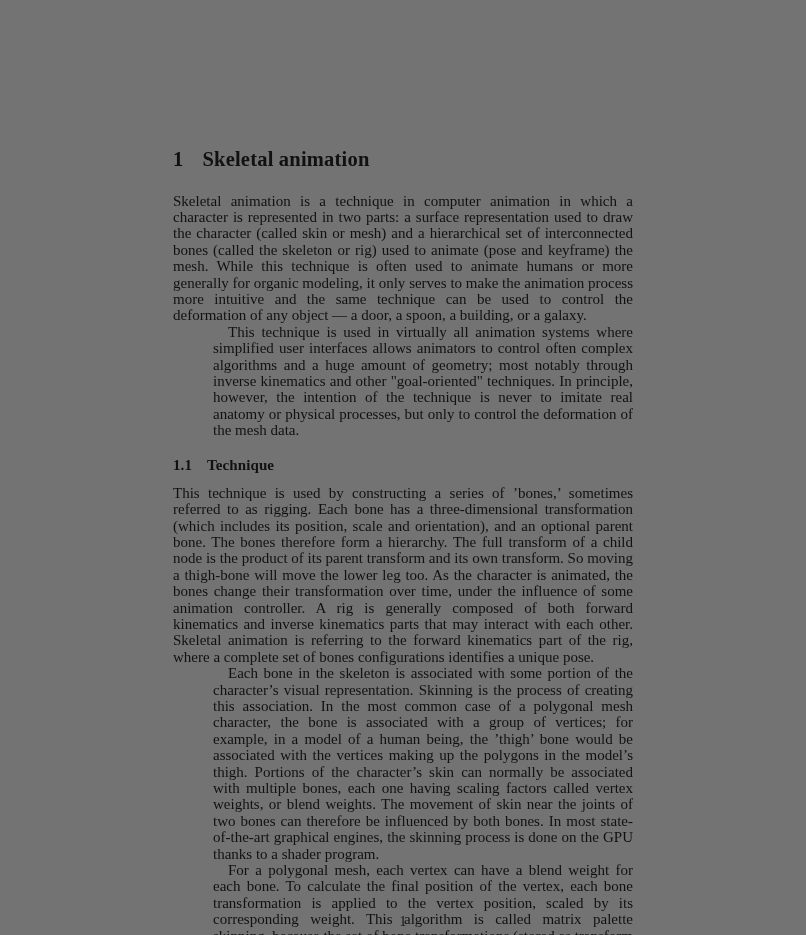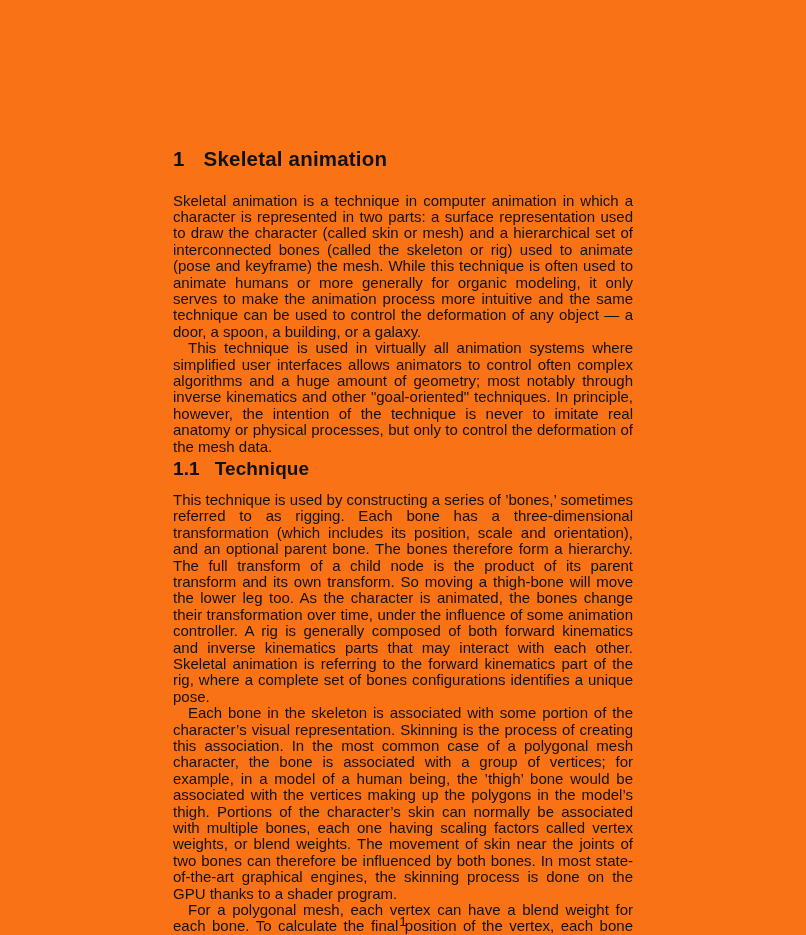--- a/index.html
+++ b/index.html
@@ -4,61 +4,62 @@
 <style>
   html, body {
     margin: 0;
     padding: 0;
     background: #ffffff;
   }
   .page {
     position: relative;
     width: 806px;
     height: 935px;
-    background: #f97316;
+    background: #737373;
     overflow: hidden;
-    font-family: Liberation Sans, sans-serif;
+    font-family: Liberation Serif, serif;
     color: #111111;
   }
   .content {
     position: absolute;
     left: 173px;
     top: 147px;
     width: 460px;
   }
   h1.section {
     font-size: 20.5px;
     font-weight: bold;
     line-height: 1.2;
     margin: 0 0 21px 0;
     letter-spacing: 0.2px;
   }
   h1.section .secnum {
     display: inline-block;
     margin-right: 19px;
   }
   h2.subsection {
-    font-size: 19px;
+    font-size: 15px;
     font-weight: bold;
     line-height: 1.2;
-    margin: 3px 0 11px 0;
+    margin: 17px 0 11px 0;
     letter-spacing: 0.1px;
   }
   h2.subsection .secnum {
     display: inline-block;
     margin-right: 15px;
   }
   p.para {
     font-size: 15px;
     line-height: 16.4px;
     text-align: justify;
     margin: 0;
   }
   p.para.indent {
     text-indent: 15px;
+    margin-left: 40px;
   }
   .pagenum {
     position: absolute;
     top: 914px;
     left: 0;
     width: 100%;
     text-align: center;
     font-size: 13.6px;
     color: #111111;
   }

